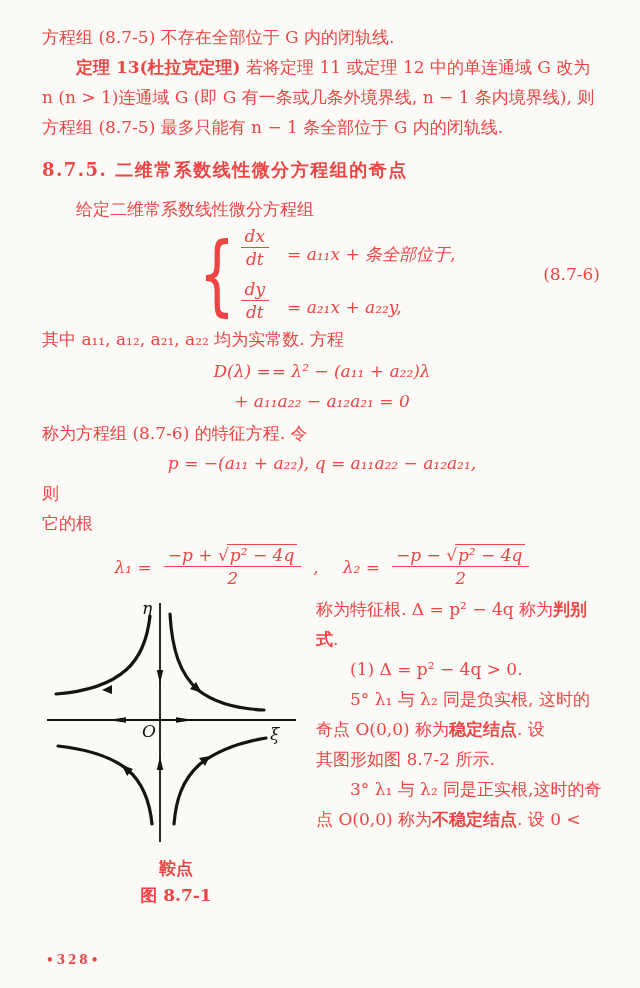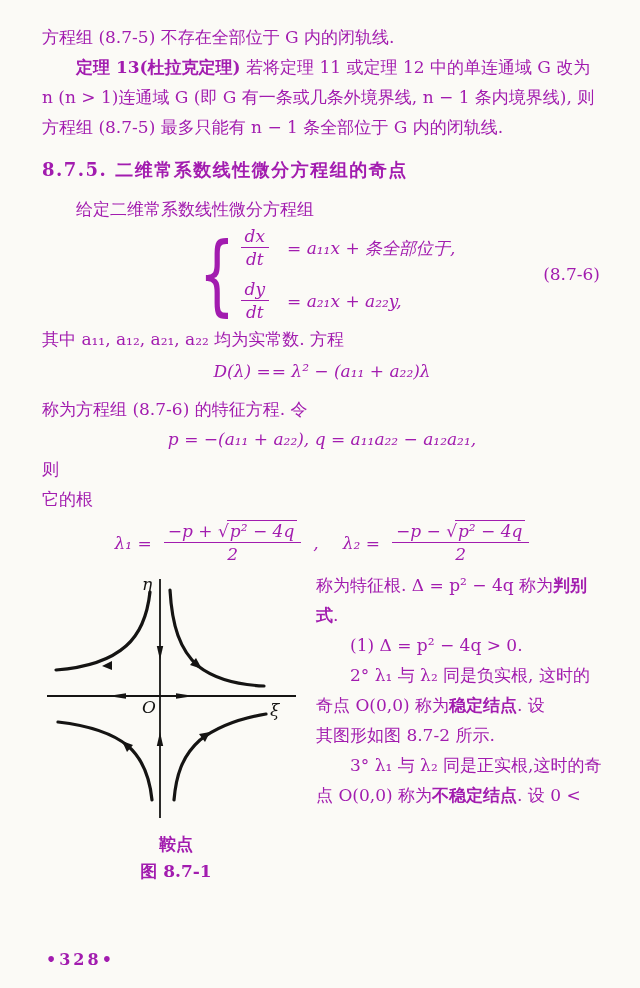--- a/index.html
+++ b/index.html
@@ -1,48 +1,48 @@
 <!DOCTYPE html>
 <html><head>
 <meta charset="utf-8">
 <style>
   html,body{margin:0;padding:0;background:#cfccc6;}
-  .page{position:relative;width:640px;height:988px;margin:0 auto;background:#fbfaf6;color:#a21caf;
+  .page{position:relative;width:640px;height:988px;margin:0 auto;background:#fbfaf6;color:#ef4444;
     font-family:"DejaVu Serif","Liberation Serif",serif;font-size:17px;line-height:30px;
     padding:22px 38px 0 42px;box-sizing:border-box;overflow:hidden;}
   p{margin:0;}
   .ind{text-indent:2em;}
   .bold{font-weight:bold;}
   .math{font-style:italic;}
   .heading{font-size:18px;font-weight:bold;letter-spacing:1.5px;margin:13px 0 9px;line-height:30px;}
   .eq{display:flex;justify-content:center;align-items:center;}
   .rel{position:relative;}
   .eq-label{position:absolute;right:2px;top:50%;transform:translateY(-50%);font-style:normal;}
   .sys{display:flex;align-items:center;margin:2px 0;}
   .brace{font-size:88px;font-weight:400;line-height:94px;transform:scaleX(.65);margin-right:-4px;
     font-family:"DejaVu Sans","Liberation Sans",sans-serif;}
   .sys-rows{display:flex;flex-direction:column;gap:10px;}
-  .sys-row{display:flex;align-items:center;gap:18px;}
+  .sys-row{display:flex;align-items:flex-end;gap:18px;}
   .frac{display:inline-flex;flex-direction:column;align-items:center;vertical-align:middle;}
   .frac .num{display:block;padding:0 4px 1px;border-bottom:1.6px solid currentColor;line-height:20px;white-space:nowrap;}
   .frac .den{display:block;line-height:20px;padding-top:1px;}
-  .detline{gap:1px;margin:2px 0 8px;}
+  .detline{gap:1px;margin:2px 0 0;}
   .det{display:inline-grid;grid-template-columns:auto auto;column-gap:24px;row-gap:7px;
     border-left:1.7px solid currentColor;border-right:1.7px solid currentColor;padding:3px 10px;line-height:22px;}
   .detrhs2{margin:0 0 2px;}
   .rad{border-top:1.6px solid currentColor;padding:0 3px;}
   .sqrt{margin-right:-2px;}
   .roots{gap:24px;margin:7px 0 6px;}
   .root{display:inline-flex;align-items:center;gap:12px;}
   .cols{display:flex;margin-top:4px;}
   .figcol{width:268px;flex:0 0 268px;padding-top:4px;}
   .textcol{flex:1;padding-left:6px;}
   .center-eq{text-align:center;}
   .figcap{text-align:center;line-height:27px;font-weight:bold;}
-  .pagenum{position:absolute;left:46px;bottom:13px;font-weight:bold;letter-spacing:3px;font-size:16px;}
+  .pagenum{position:absolute;left:46px;bottom:13px;font-weight:bold;letter-spacing:3px;font-size:12px;}
   svg .lbl{font-family:"DejaVu Serif","Liberation Serif",serif;font-style:italic;font-size:17px;fill:#151413;}
 </style>
 </head>
 <body>
 
 <div class="page">
 
   <p>方程组 (8.7-5) 不存在全部位于 G 内的闭轨线.</p>
 
   <p class="ind"><span class="bold">定理 13(杜拉克定理)</span><span>  若将定理 11 或定理 12 中的单连通域 G 改为 n (n &gt; 1)连通域 G (即 G 有一条或几条外境界线, n − 1 条内境界线), 则方程组 (8.7-5) 最多只能有 n − 1 条全部位于 G 内的闭轨线.</span></p>
@@ -73,20 +73,21 @@
     </div>
     <span class="eq-label">(8.7-6)</span>
   </div>
 
   <p>其中 a₁₁, a₁₂, a₂₁, a₂₂ 均为实常数. 方程</p>
 
   <div class="eq detline math">
     <span>D(λ) =</span>
     <span>= λ² − (a₁₁ + a₂₂)λ</span>
   </div>
+  <p class="center-eq math detrhs2">+ a₁₁a₂₂ − a₁₂a₂₁ = 0</p>
 
   <p>称为方程组 (8.7-6) 的特征方程. 令</p>
 
   <p class="center-eq math">p = −(a₁₁ + a₂₂), q = a₁₁a₂₂ − a₁₂a₂₁,</p>
 
   <p>则</p>
 
 
   <p>它的根</p>
 
@@ -135,21 +136,21 @@
         <text class="lbl" x="228" y="142">ξ</text>
         <text class="lbl" x="100" y="139">O</text>
       </svg>
       <p class="figcap">鞍点</p>
       <p class="figcap">图  8.7-1</p>
     </div>
 
     <div class="textcol">
       <p><span>称为特征根. Δ = p² − 4q 称为</span><span class="bold">判别式</span><span>.</span></p>
       <p class="ind">(1) Δ = p² − 4q &gt; 0.</p>
-      <p class="ind"><span>2° λ₁ 与 λ₂ 同是负实根, 这时的奇点 O(0,0) 称为</span><span class="bold">稳定结点</span><span>. 设</span></p>
+      <p class="ind"><span>5° λ₁ 与 λ₂ 同是负实根, 这时的奇点 O(0,0) 称为</span><span class="bold">稳定结点</span><span>. 设</span></p>
       <p>其图形如图 8.7-2 所示.</p>
       <p class="ind"><span>3° λ₁ 与 λ₂ 同是正实根,这时的奇点 O(0,0) 称为</span><span class="bold">不稳定结点</span><span>. 设 0 &lt;</span></p>
     </div>
 
   </div>
 
   <div class="pagenum">•328•</div>
 
 </div>
 

